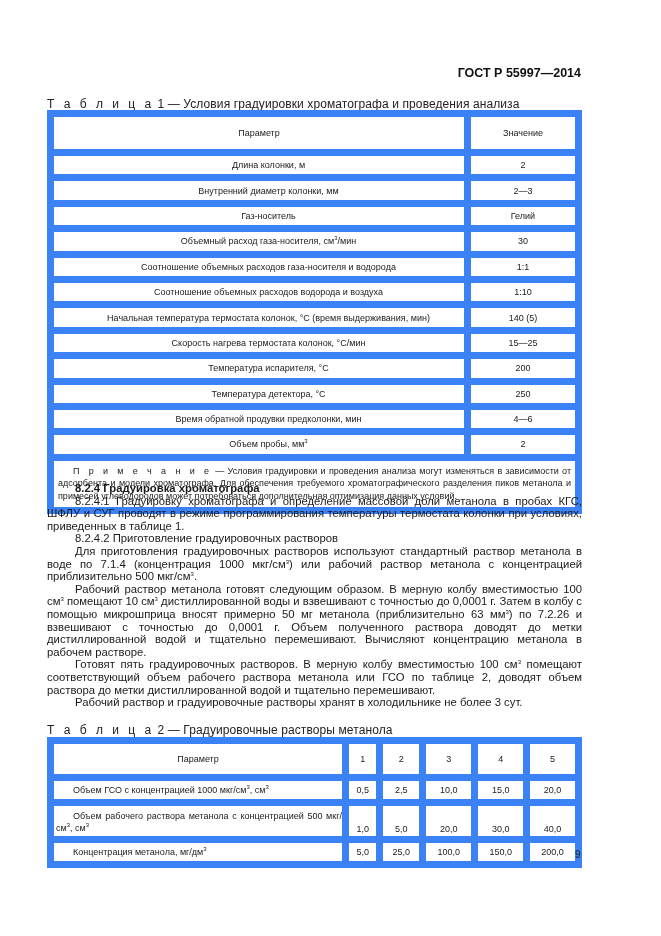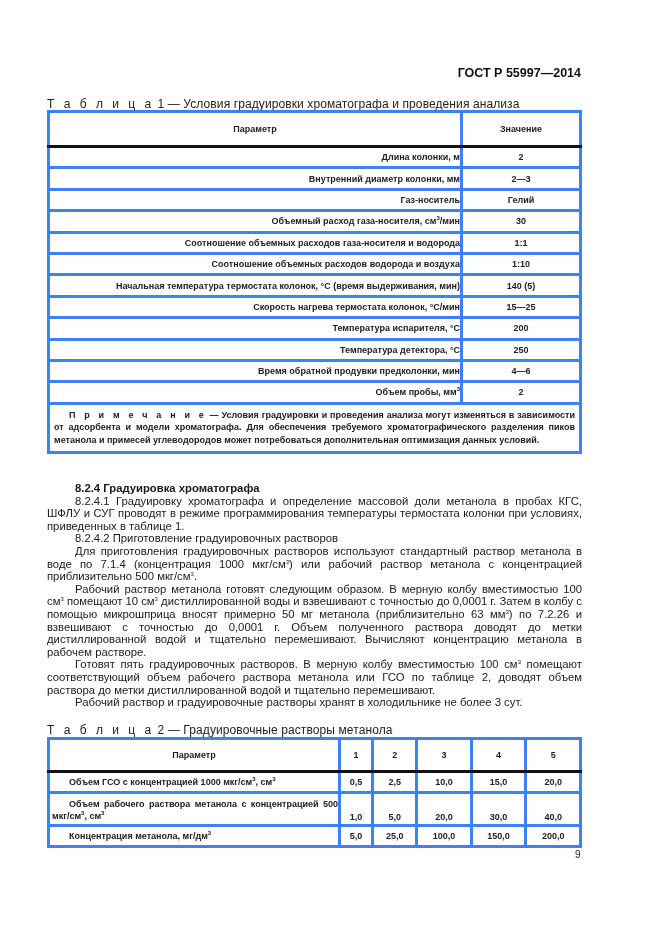--- a/index.html
+++ b/index.html
@@ -3,26 +3,26 @@
 <meta charset="utf-8">
 <style>
   html, body { margin:0; padding:0; background:#ffffff; }
   body { width:661px; height:936px; position:relative; overflow:hidden;
          font-family:"Liberation Sans", sans-serif; color:#1a1a1a; }
   .gost { position:absolute; right:80px; top:66px; font-weight:bold; font-size:12.5px; color:#111; }
   .caption { position:absolute; left:47px; font-size:12px; color:#222; letter-spacing:0.1px; }
   .caption .lbl { letter-spacing:3px; }
 
   table { border-collapse:collapse; position:absolute; left:47px; width:535px; font-size:9px; color:#222; }
-  td, th { border:3px solid #3b82f6; font-weight:bold; padding:0; }
+  td, th { border:7px solid #3b82f6; font-weight:normal; padding:0; }
   .t1 { top:110px; }
   .t1 th { height:32px; }
   .t1 thead tr th { border-bottom:3px solid #111; }
   .t1 td { height:18.4px; }
-  .t1 td.p { padding-left:19px; text-align:right;margin-top:47px; }
+  .t1 td.p { padding-left:19px; text-align:center;margin-top:47px; }
   .t1 td.v { text-align:center; }
   .t1 .c1 { width:410px; }
   .t1 td.note { padding:4px 4px 5px 4px; line-height:12.5px; text-align:justify; height:auto; }
   .note .lbl { letter-spacing:3px; padding-left:15px; }
 
   .body-text { position:absolute; left:47px; width:535px; font-size:11.3px; line-height:12.6px; color:#1a1a1a; }
   .body-text p { margin:0; text-align:justify; }
   .body-text .ind { text-indent:28px; }
   .body-text h4 { margin:0; font-size:11.3px; font-weight:bold; padding-left:28px; line-height:12.6px; }
 

